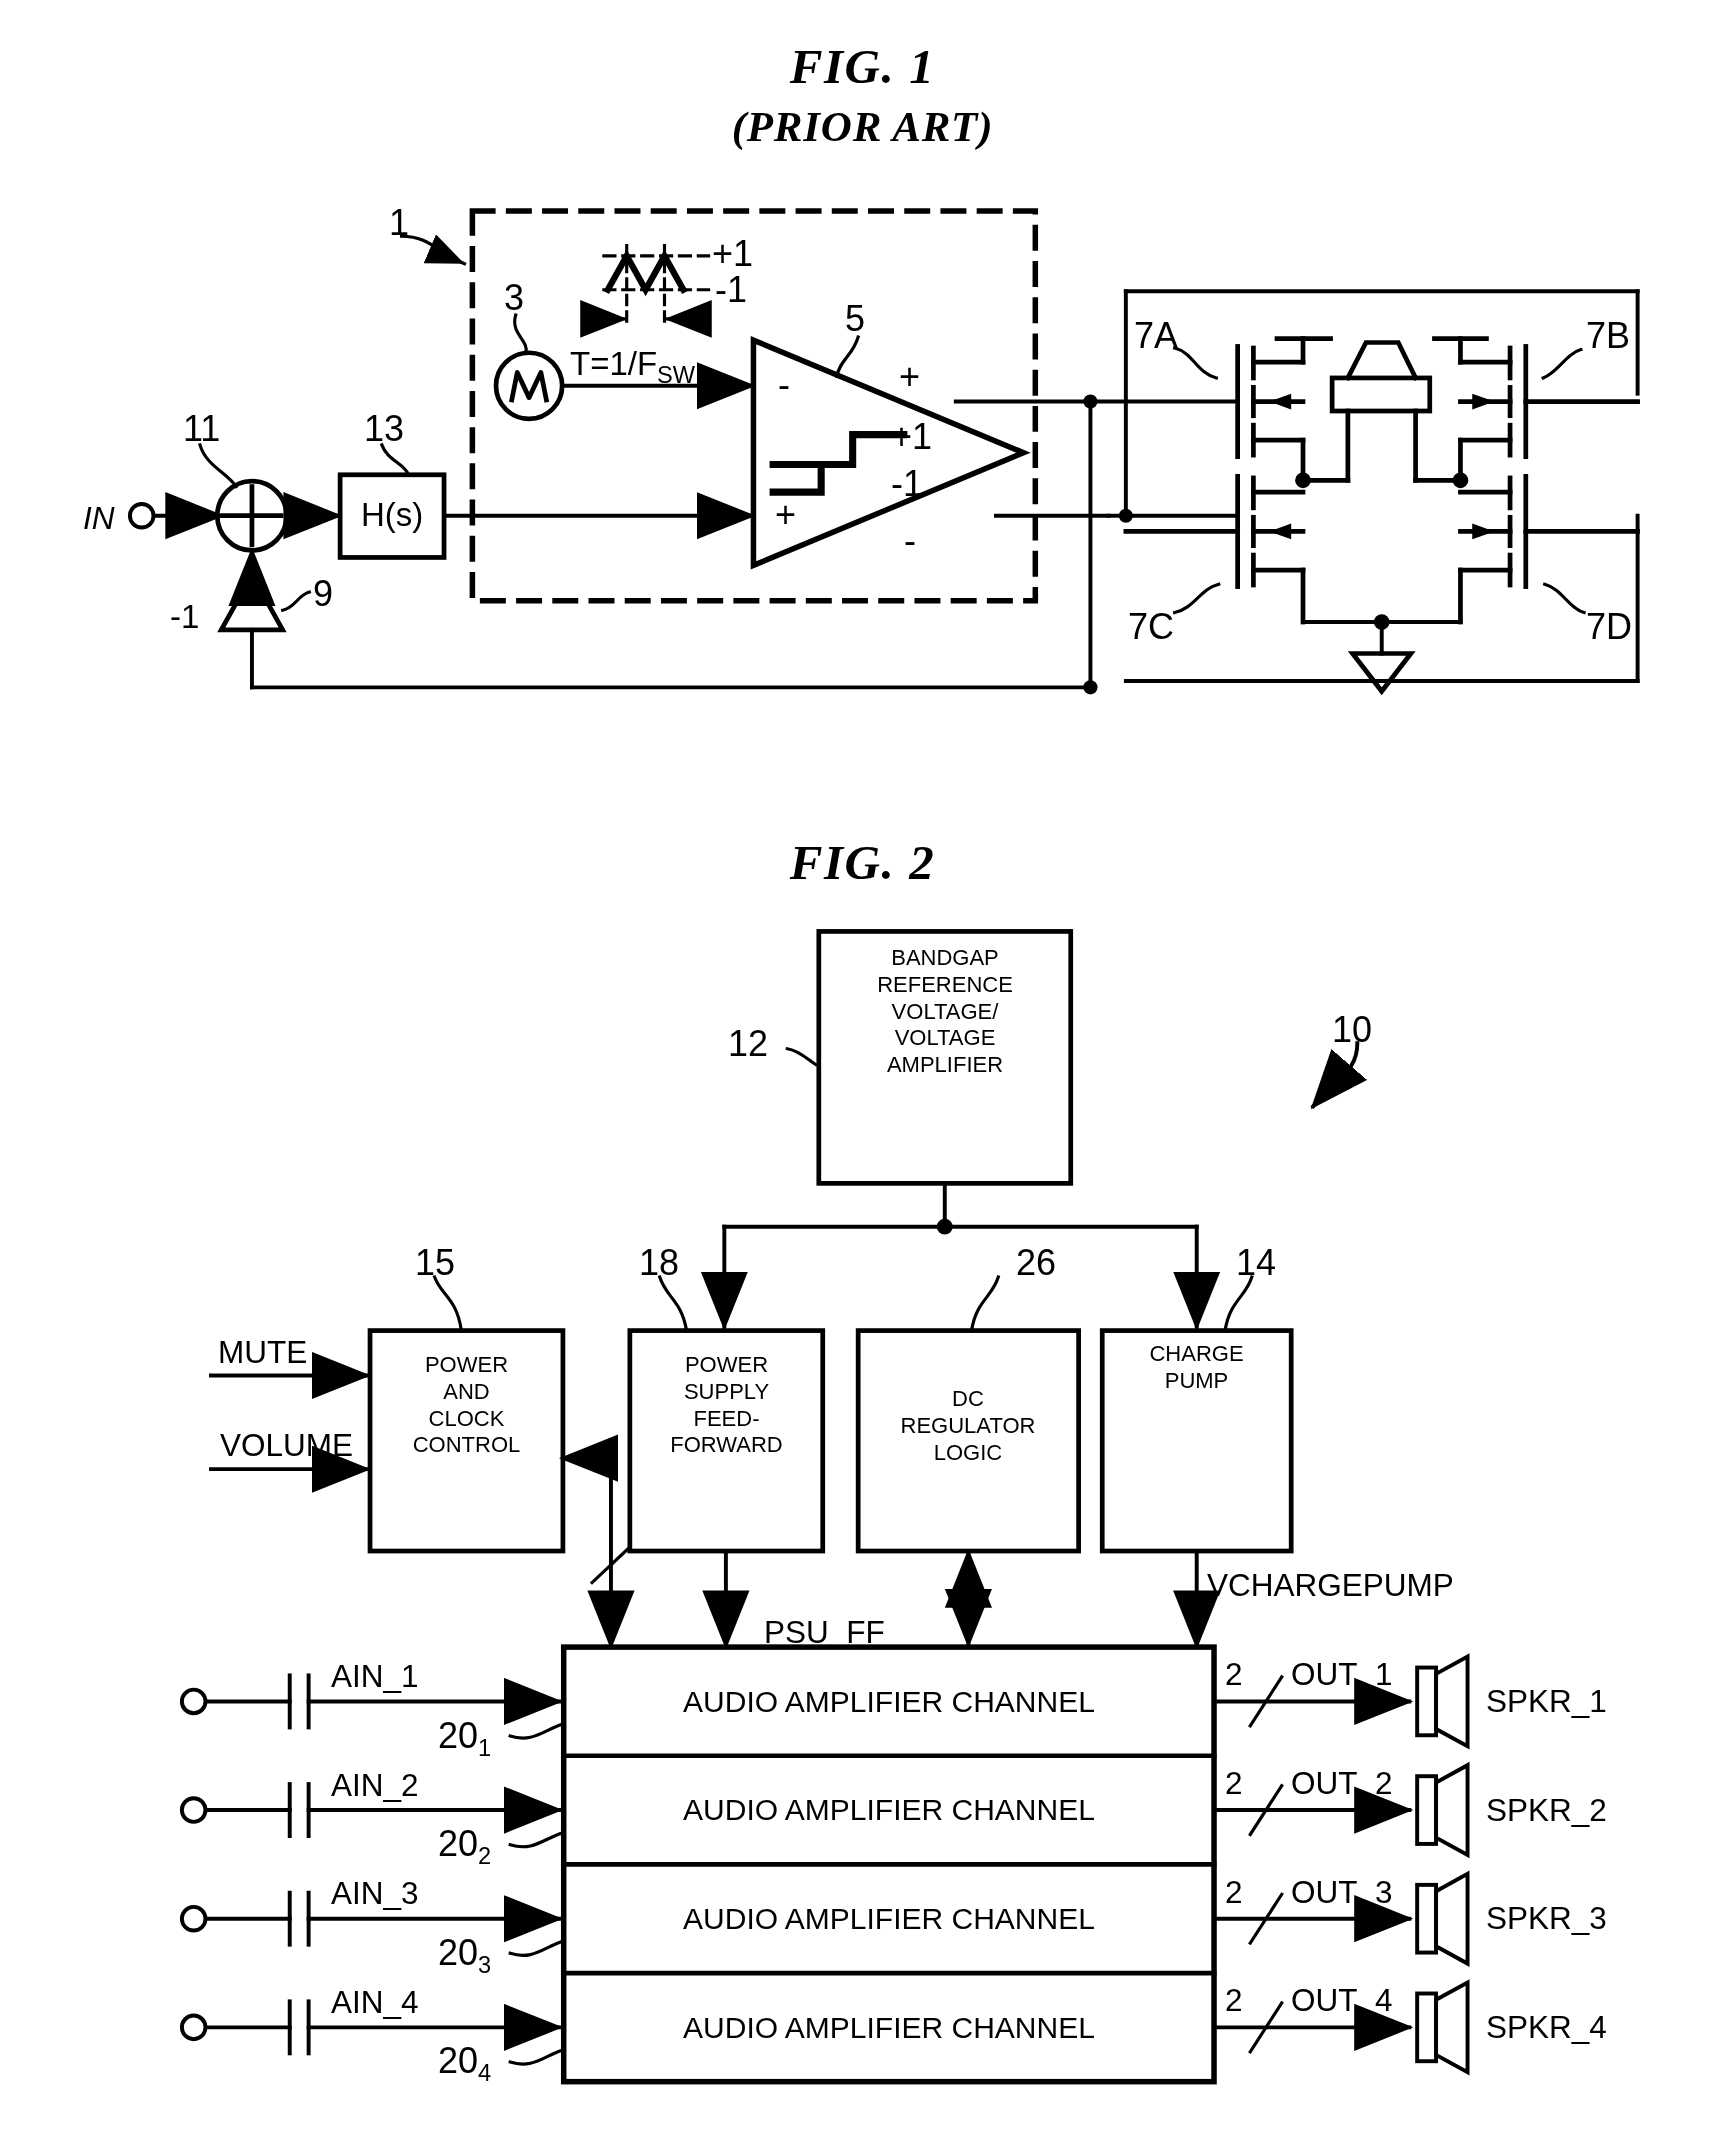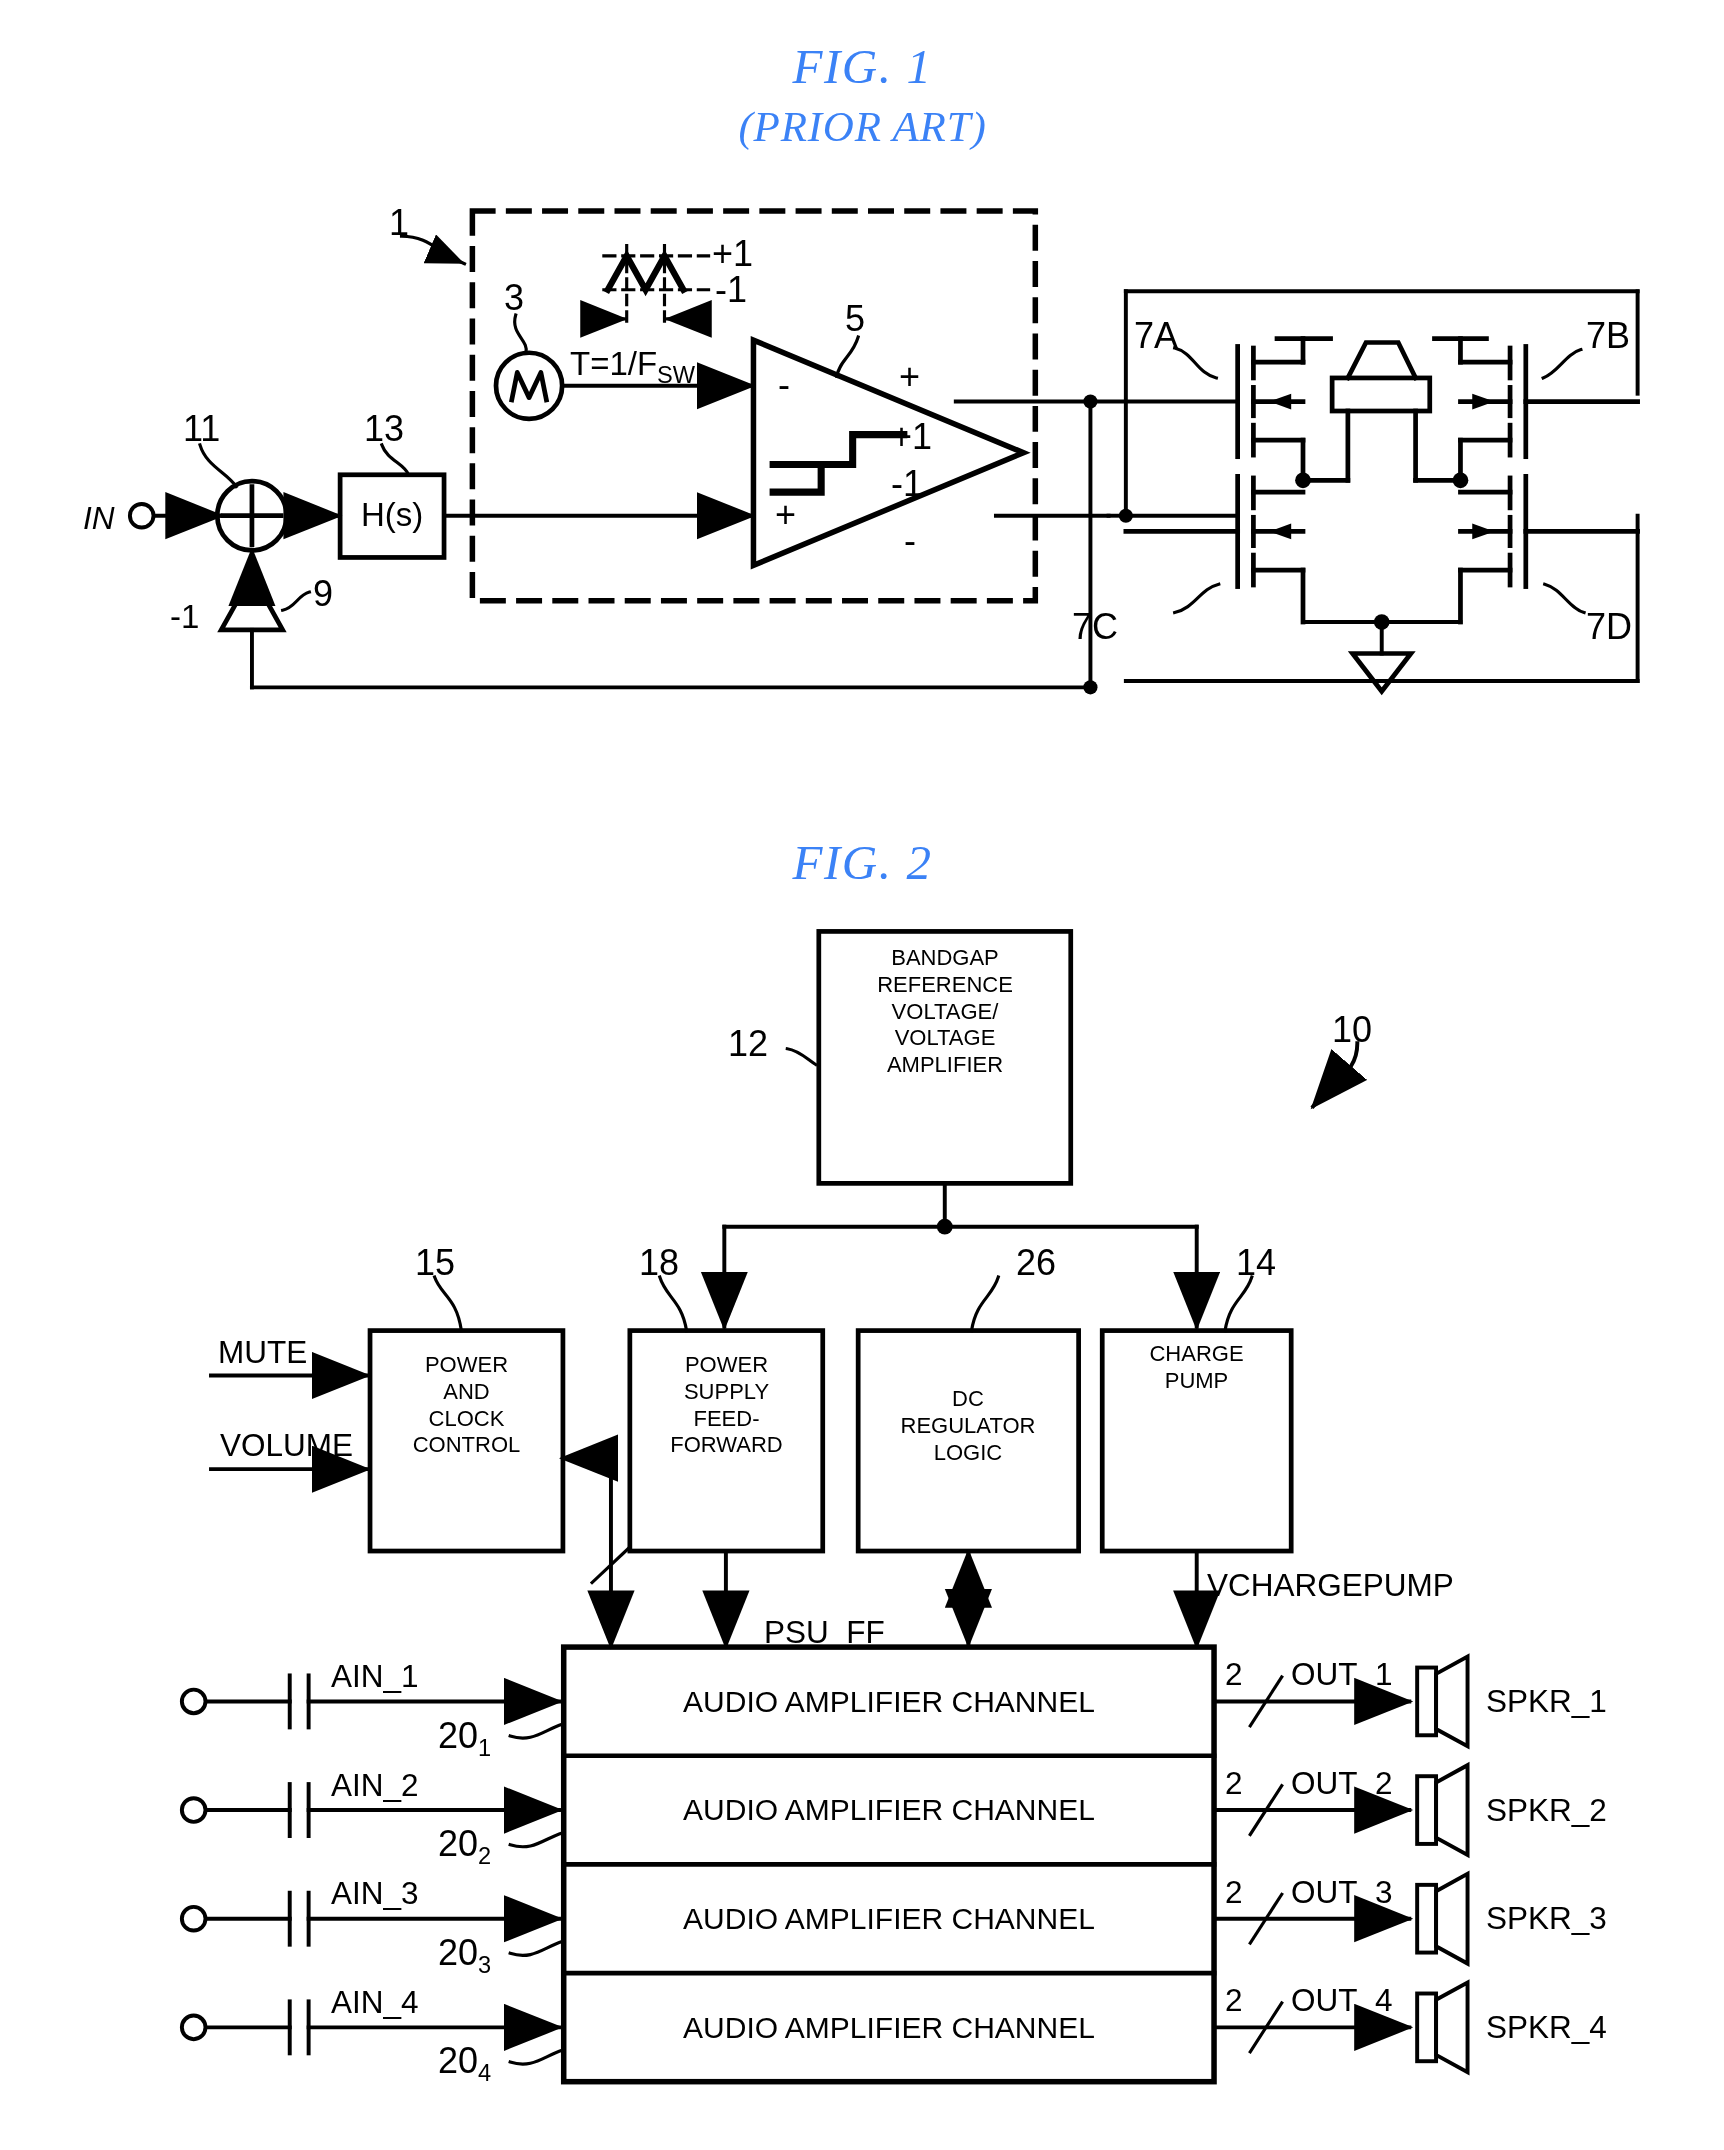--- a/index.html
+++ b/index.html
@@ -3,22 +3,22 @@
 <meta charset="utf-8">
 <title>Patent Figures</title>
 <style>
   html,body{margin:0;padding:0;background:#ffffff;}
   body{
     width:1725px;height:2151px;position:relative;overflow:hidden;
     font-family:"Liberation Sans",sans-serif;color:#000;
   }
   .fig-title{
     position:absolute;text-align:center;
-    font-family:"Liberation Serif",serif;font-style:italic;font-weight:400;
-    color:#3b82f6;white-space:nowrap;
+    font-family:"Liberation Serif",serif;font-style:italic;font-weight:700;
+    color:#000000;white-space:nowrap;
   }
   .f1-title{left:0;right:0;top:38px;font-size:49px;letter-spacing:1.6px;}
   .f1-sub{left:0;right:0;top:102px;font-size:43px;letter-spacing:0.8px;}
   .f2-title{left:0;right:0;top:834px;font-size:49px;letter-spacing:1.6px;}
 
   svg.sheet{position:absolute;left:0;top:0;width:1725px;height:2151px;}
 
   
   .lbl{position:absolute;white-space:nowrap;font-family:"Liberation Sans",sans-serif;color:#000;}
   .ref{font-size:36px;}
@@ -288,21 +288,21 @@
     <path d="M1824,2540 L1864,2518 L1864,2632 L1824,2610 Z" fill="none"></path>
   </g>
   </g>
 </svg>
 
 <div class="lbl ref" style="left:389px;top:202px;">1</div>
 <div class="lbl ref" style="left:504px;top:277px;">3</div>
 <div class="lbl ref" style="left:845px;top:298px;">5</div>
 <div class="lbl ref" style="left:1134px;top:315px;">7A</div>
 <div class="lbl ref" style="left:1586px;top:315px;">7B</div>
-<div class="lbl ref" style="left:1072px;top:606px;">7C</div>
+<div class="lbl ref" style="left:1128px;top:606px;">7C</div>
 <div class="lbl ref" style="left:1586px;top:606px;">7D</div>
 <div class="lbl ref" style="left:313px;top:573px;">9</div>
 <div class="lbl ref" style="left:183px;top:408px;">11</div>
 <div class="lbl ref" style="left:364px;top:408px;">13</div>
 
 <div class="lbl sig" style="left:83px;top:500px;font-style:italic;">IN</div>
 <div class="lbl" style="left:361px;top:496px;font-size:33px;">H(s)</div>
 <div class="lbl" style="left:170px;top:598px;font-size:33px;">-1</div>
 
 <div class="lbl" style="left:570px;top:345px;font-size:33px;">

